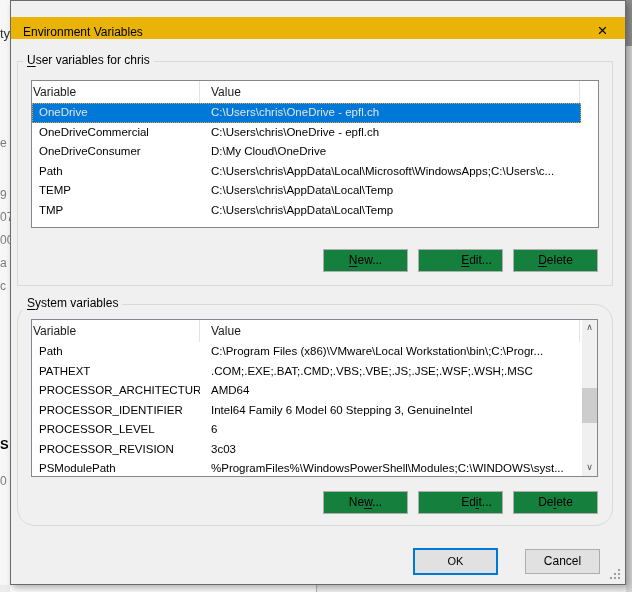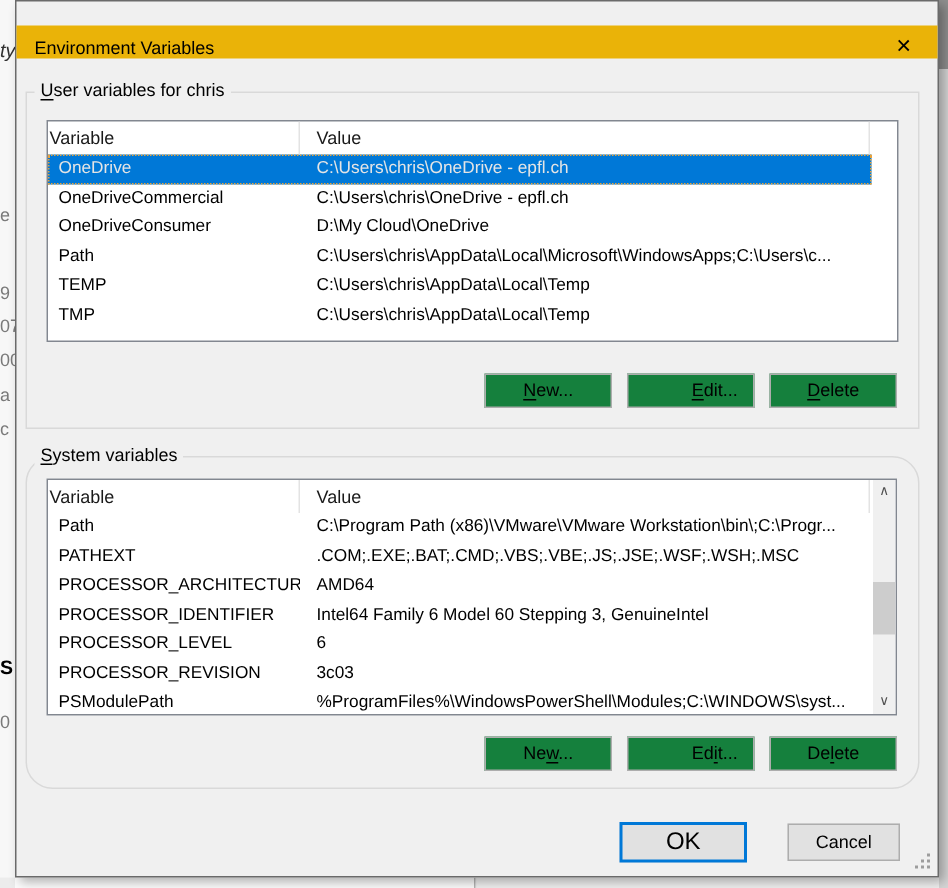--- a/index.html
+++ b/index.html
@@ -54,33 +54,33 @@
   .sb-up { top:0; } .sb-down { bottom:0; }
   .sb-thumb { position:absolute; left:0; top:68px; width:15px; height:35px; background:#cdcdcd; }
 
   
   .btn { position:absolute; width:85px; height:23px; background:#15803d; border:1px solid #adadad;
          font-size:12px; text-align:center; line-height:21px; font-family:inherit; }
   .btn u { text-underline-offset:2px; }
   .btn-row1 { top:248px; } .btn-row2 { top:490px; }
   .btn-p1 { left:312px; } .btn-p2 { left:407px;padding-left:32px; } .btn-p3 { left:502px; }
   .btn-ok { position:absolute; left:402px; top:547px; width:85px; height:27px; background:#e1e1e1;
-            border:2px solid #0078d7; font-size:16px; text-align:center; line-height:23px; font-family:inherit; }
+            border:2px solid #0078d7; font-size:11px; text-align:center; line-height:23px; font-family:inherit; }
   .btn-cancel { position:absolute; left:514px; top:548px; width:75px; height:25px; background:#e1e1e1;
                 border:1px solid #adadad; font-size:12px; text-align:center; line-height:23px; font-family:inherit; }
 
   
   .grip { position:absolute; right:5px; bottom:5px; width:10px; height:10px; }
   .grip i { position:absolute; width:2px; height:2px; background:#9d9d9d; }
 </style>
 </head>
 <body>
 
 <div class="bg-left" id="bg-fragments">
-    <div class="bg-frag t" style="top: 26px; font-style: italic;">ty</div>
+    <div class="bg-frag t" style="top: 26px;">ty</div>
     <div class="bg-frag" style="top: 136px;">e</div>
     <div class="bg-frag" style="top: 188px;">9</div>
     <div class="bg-frag" style="top: 210px;">07</div>
     <div class="bg-frag" style="top: 233px;">00</div>
     <div class="bg-frag" style="top: 256px;">a</div>
     <div class="bg-frag" style="top: 279px;">c</div>
     <div class="bg-frag b" style="top: 437px;">S</div>
     <div class="bg-frag" style="top: 474px;">0</div>
   </div>
 <div class="bg-bottom-l"></div>
@@ -140,21 +140,21 @@
   <div class="group group-system">
     <div class="legend"><u>S</u><span>ystem variables</span></div>
     <div class="listview lv-system">
       <div class="lv-header">
         <div class="hcol hcol1">Variable</div>
         <div class="hcol hcol2">Value</div>
       </div>
       <div id="system-rows">
           <div class="lv-row">
             <div class="cell cell-var">Path</div>
-            <div class="cell cell-val">C:\Program Path (x86)\VMware\VMware Workstation\bin\;C:\Progr...</div>
+            <div class="cell cell-val">C:\Program Files (x86)\VMware\Local Workstation\bin\;C:\Progr...</div>
           </div>
           <div class="lv-row">
             <div class="cell cell-var">PATHEXT</div>
             <div class="cell cell-val">.COM;.EXE;.BAT;.CMD;.VBS;.VBE;.JS;.JSE;.WSF;.WSH;.MSC</div>
           </div>
           <div class="lv-row">
             <div class="cell cell-var">PROCESSOR_ARCHITECTURE</div>
             <div class="cell cell-val">AMD64</div>
           </div>
           <div class="lv-row">

